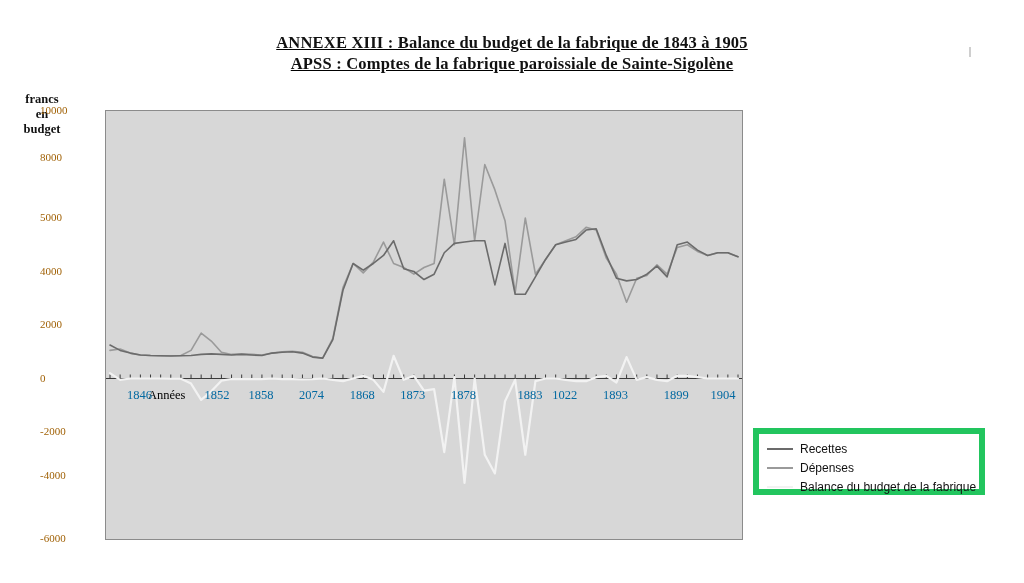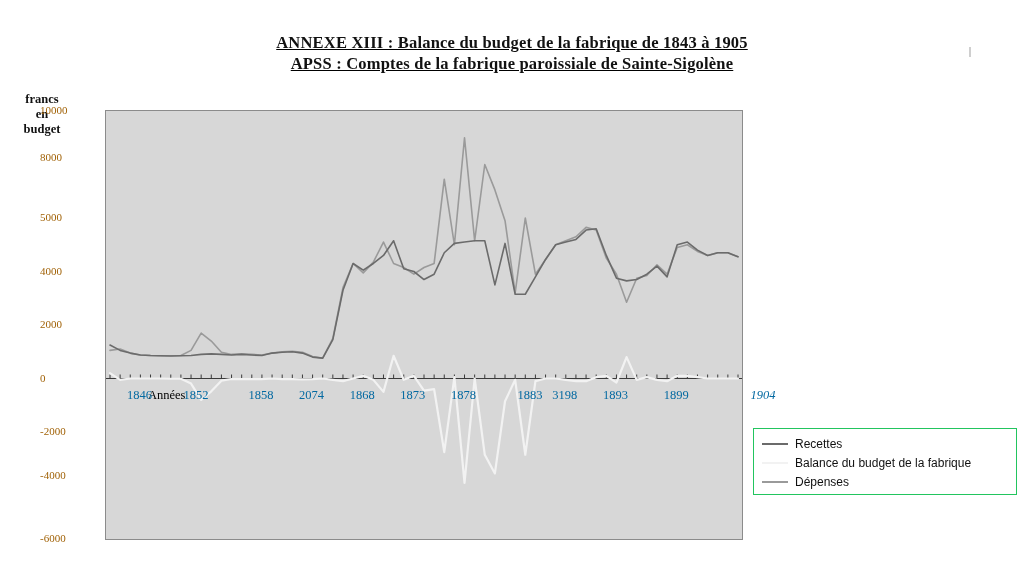--- a/index.html
+++ b/index.html
@@ -103,24 +103,24 @@
     left: 88px;
     font-family: "Liberation Serif", serif;
     font-size: 12.5px;
     color: #000000;
     white-space: nowrap;
   }
   .legend {
     position: absolute;
     left: 753px;
     top: 428px;
-    width: 264px;
+    width: 232px;
     height: 67px;
     background: #ffffff;
-    border: 1px solid #22c55e;
+    border: 6px solid #22c55e;
     box-sizing: border-box;
     padding: 5px 8px 17px 8px;
   }
   .legend-row {
     display: flex;
     align-items: center;
     height: 19px;
   }
   .legend-swatch {
     width: 26px;
@@ -242,42 +242,42 @@
           <line x1="632" x2="632" y1="263.5" y2="267.5" stroke="#3a3a3a" stroke-width="1"></line>
           <path d="M4.00,262.15 L14.13,268.84 L24.26,267.50 L34.39,267.50 L44.52,267.50 L54.65,267.50 L64.77,267.77 L74.90,267.77 L85.03,272.58 L95.16,288.90 L105.29,280.34 L115.42,269.64 L125.55,268.03 L135.68,268.03 L145.81,268.03 L155.94,268.03 L166.06,267.50 L176.19,268.03 L186.32,268.03 L196.45,268.30 L206.58,268.03 L216.71,267.50 L226.84,268.84 L236.97,270.17 L247.10,267.50 L257.23,264.83 L267.35,268.84 L277.48,280.88 L287.61,244.76 L297.74,268.84 L307.87,264.83 L318.00,279.54 L328.13,278.20 L338.26,341.06 L348.39,266.16 L358.52,371.82 L368.65,267.50 L378.77,343.74 L388.90,362.46 L399.03,290.24 L409.16,268.84 L419.29,343.74 L429.42,270.17 L439.55,267.50 L449.68,267.50 L459.81,268.84 L469.94,270.17 L480.06,270.17 L490.19,266.16 L500.32,264.83 L510.45,271.51 L520.58,246.10 L530.71,268.84 L540.84,266.16 L550.97,268.84 L561.10,270.17 L571.23,264.83 L581.35,264.83 L591.48,266.16 L601.61,267.50 L611.74,267.50 L621.87,267.50 L632.00,267.50" fill="none" stroke="#f2f2f2" stroke-width="2.2" stroke-linejoin="round" stroke-linecap="round"></path>
           <path d="M4.00,239.41 L14.13,238.08 L24.26,242.09 L34.39,243.96 L44.52,244.50 L54.65,244.76 L64.77,244.76 L74.90,244.50 L85.03,239.41 L95.16,222.03 L105.29,230.05 L115.42,241.28 L125.55,243.42 L135.68,242.89 L145.81,243.42 L155.94,243.96 L166.06,242.09 L176.19,240.75 L186.32,240.22 L196.45,241.28 L206.58,245.56 L216.71,247.17 L226.84,227.38 L236.97,176.55 L247.10,152.47 L257.23,161.84 L267.35,151.14 L277.48,131.07 L287.61,152.47 L297.74,156.49 L307.87,163.18 L318.00,156.49 L328.13,152.47 L338.26,68.21 L348.39,133.75 L358.52,26.75 L368.65,129.74 L378.77,53.50 L388.90,78.91 L399.03,109.68 L409.16,181.90 L419.29,107.00 L429.42,163.18 L439.55,148.46 L449.68,133.75 L459.81,129.74 L469.94,125.72 L480.06,116.36 L490.19,119.04 L500.32,147.13 L510.45,163.18 L520.58,191.26 L530.71,167.19 L540.84,164.51 L550.97,153.81 L561.10,163.18 L571.23,136.43 L581.35,133.75 L591.48,140.44 L601.61,144.45 L611.74,141.78 L621.87,141.78 L632.00,145.79" fill="none" stroke="#9a9a9a" stroke-width="1.6" stroke-linejoin="round" stroke-linecap="round"></path>
           <path d="M4.00,234.06 L14.13,239.41 L24.26,242.09 L34.39,243.96 L44.52,244.50 L54.65,244.76 L64.77,245.03 L74.90,244.76 L85.03,244.50 L95.16,243.42 L105.29,242.89 L115.42,243.42 L125.55,243.96 L135.68,243.42 L145.81,243.96 L155.94,244.50 L166.06,242.09 L176.19,241.28 L186.32,240.75 L196.45,242.09 L206.58,246.10 L216.71,247.17 L226.84,228.71 L236.97,179.22 L247.10,152.47 L257.23,159.16 L267.35,152.47 L277.48,144.45 L287.61,129.74 L297.74,157.82 L307.87,160.50 L318.00,168.53 L328.13,163.18 L338.26,141.78 L348.39,132.41 L358.52,131.07 L368.65,129.74 L378.77,129.74 L388.90,173.88 L399.03,132.41 L409.16,183.24 L419.29,183.24 L429.42,165.85 L439.55,148.46 L449.68,133.75 L459.81,131.07 L469.94,128.40 L480.06,119.04 L490.19,117.70 L500.32,144.45 L510.45,167.19 L520.58,169.86 L530.71,168.53 L540.84,163.18 L550.97,155.15 L561.10,165.85 L571.23,133.75 L581.35,131.07 L591.48,139.10 L601.61,144.45 L611.74,141.78 L621.87,141.78 L632.00,145.79" fill="none" stroke="#6b6b6b" stroke-width="1.6" stroke-linejoin="round" stroke-linecap="round"></path>
         </svg>
     </div>
 
     <div class="x-labels">
       <span class="x-axis-name">Années</span>
     <span class="x-label" style="left: 79.3871px;">1846</span>
-        <span class="x-label" style="left: 136px; text-align: center;">1852</span>
+        <span class="x-label" style="left: 157px; text-align: center;">1852</span>
         <span class="x-label" style="left: 200.935px;">1858</span>
         <span class="x-label" style="left: 251.581px;">2074</span>
         <span class="x-label" style="left: 302.226px;">1868</span>
         <span class="x-label" style="left: 352.871px;">1873</span>
         <span class="x-label" style="left: 403.516px;">1878</span>
         <span class="x-label" style="left: 470px;">1883</span>
-        <span class="x-label" style="left: 504.806px;">3198</span>
+        <span class="x-label" style="left: 504.806px;">1022</span>
         <span class="x-label" style="left: 555.452px;">1893</span>
         <span class="x-label" style="left: 616.226px;">1899</span>
-        <span class="x-label" style="left: 703px; font-style: italic;">1904</span>
+        <span class="x-label" style="left: 663px;">1904</span>
       </div>
 
     <div class="legend">
         <div class="legend-row">
           <span class="legend-swatch" style="background: rgb(107, 107, 107);"></span>
           <span class="legend-label">Recettes</span>
         </div>
         <div class="legend-row">
+          <span class="legend-swatch" style="background: rgb(154, 154, 154);"></span>
+          <span class="legend-label">Dépenses</span>
+        </div>
+        <div class="legend-row">
           <span class="legend-swatch" style="background: rgb(242, 242, 242);"></span>
           <span class="legend-label">Balance du budget de la fabrique</span>
         </div>
-        <div class="legend-row">
-          <span class="legend-swatch" style="background: rgb(154, 154, 154);"></span>
-          <span class="legend-label">Dépenses</span>
-        </div>
       </div>
 
   </div>
 </div>
 
 </body></html>

